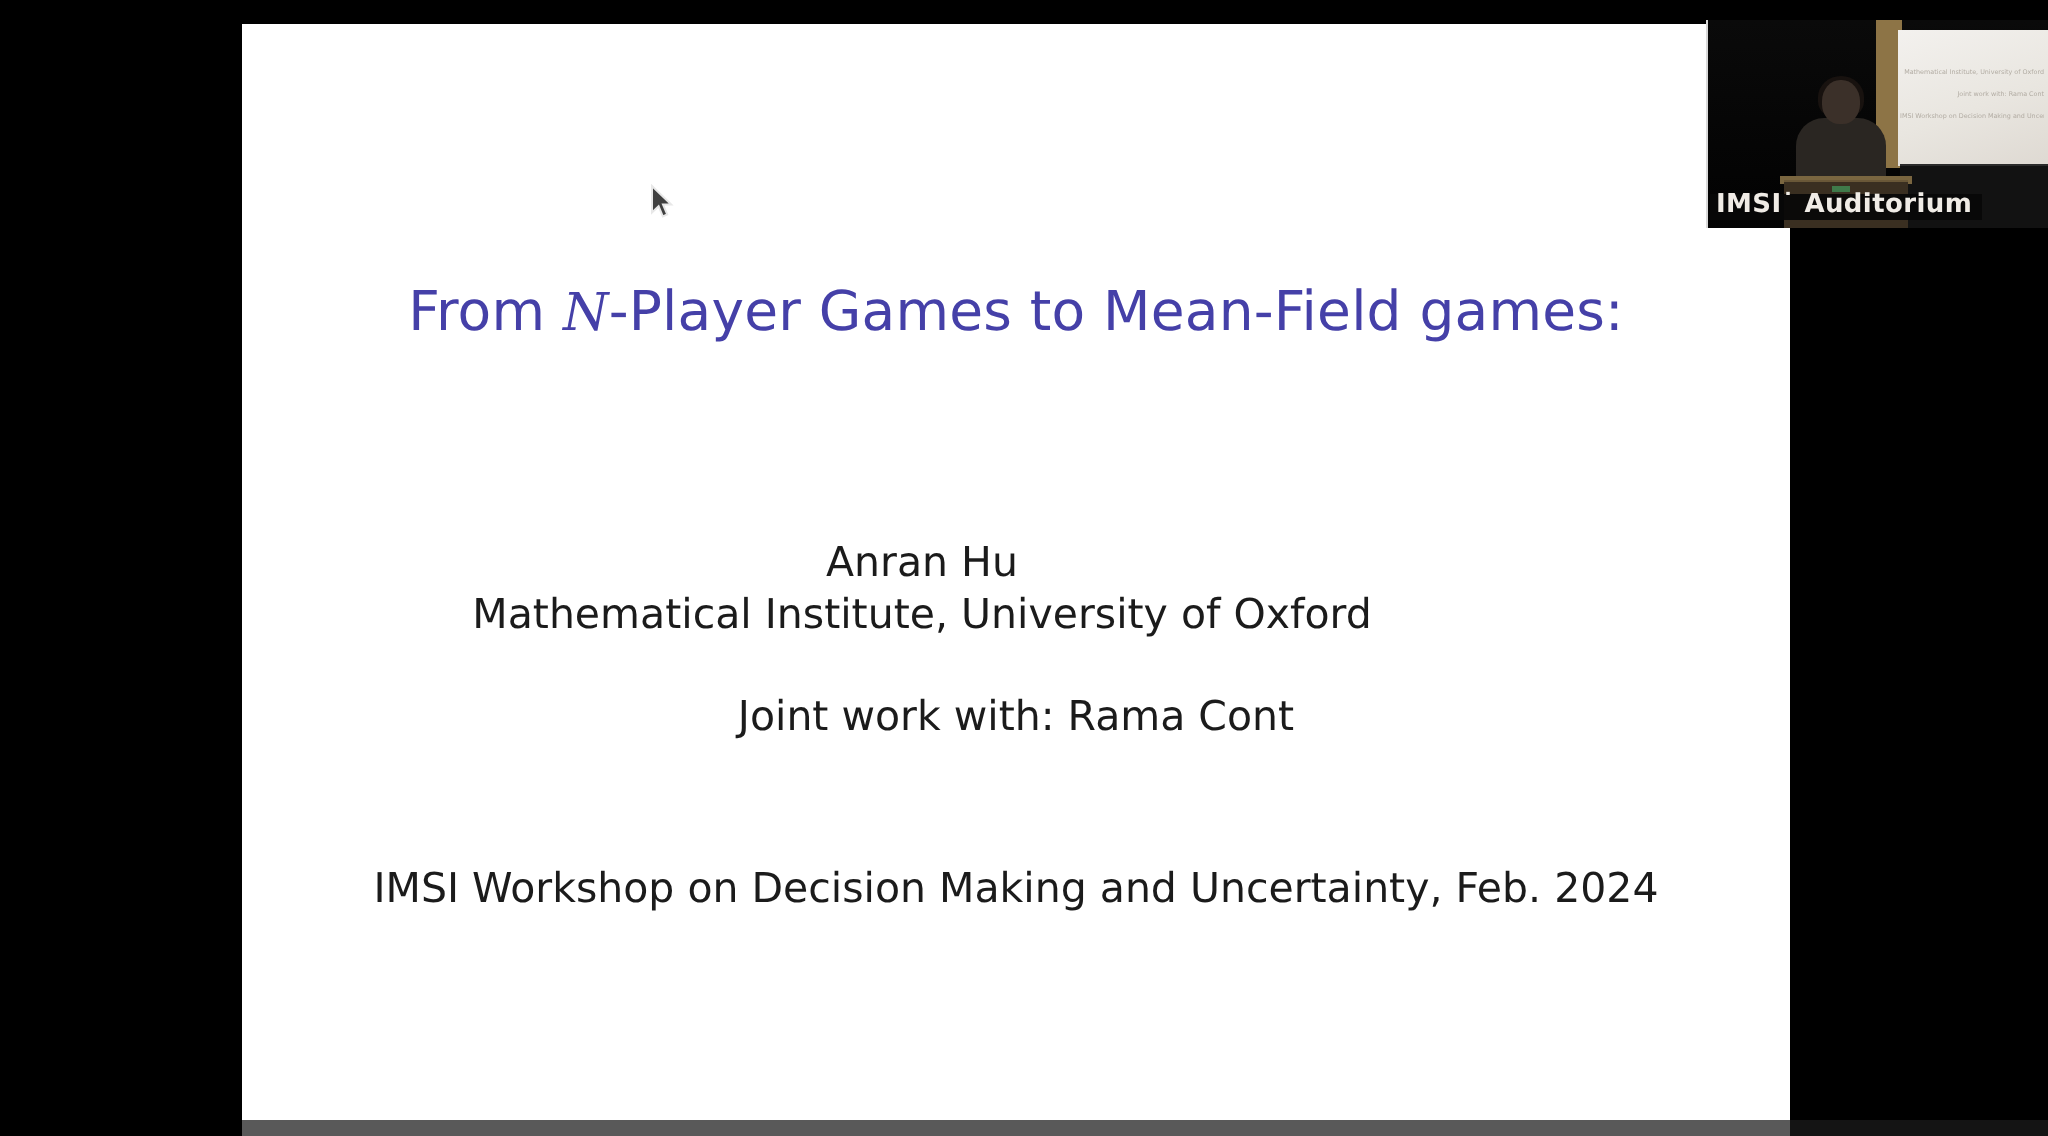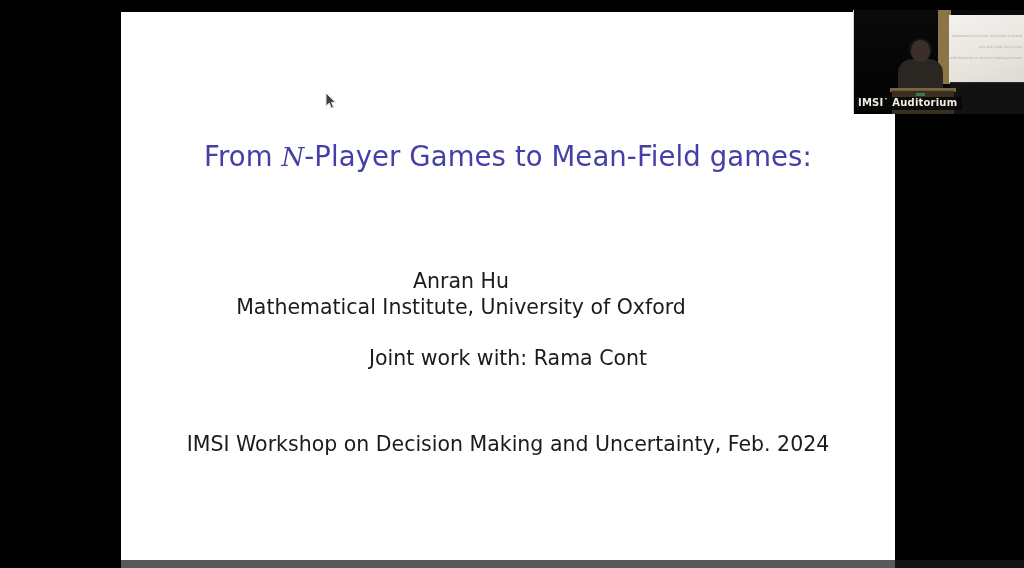--- a/index.html
+++ b/index.html
@@ -225,21 +225,21 @@
     border-top: 1px solid #2b2b2b;
   }
   
   .vid-label {
     position: absolute;
     left: 1px;
     bottom: 4px;
     padding: 1px 5px 2px 3px;
     background: rgba(8,8,8,0.92);
     color: #f0ece6;
-    font-size: 10px;
+    font-size: 13px;
     line-height: 10px;
     font-family: "DejaVu Sans", sans-serif;
     font-weight: bold;
     letter-spacing: 0.2px;
     white-space: nowrap;
   }
 
   
   #cursor {
     position: absolute;

